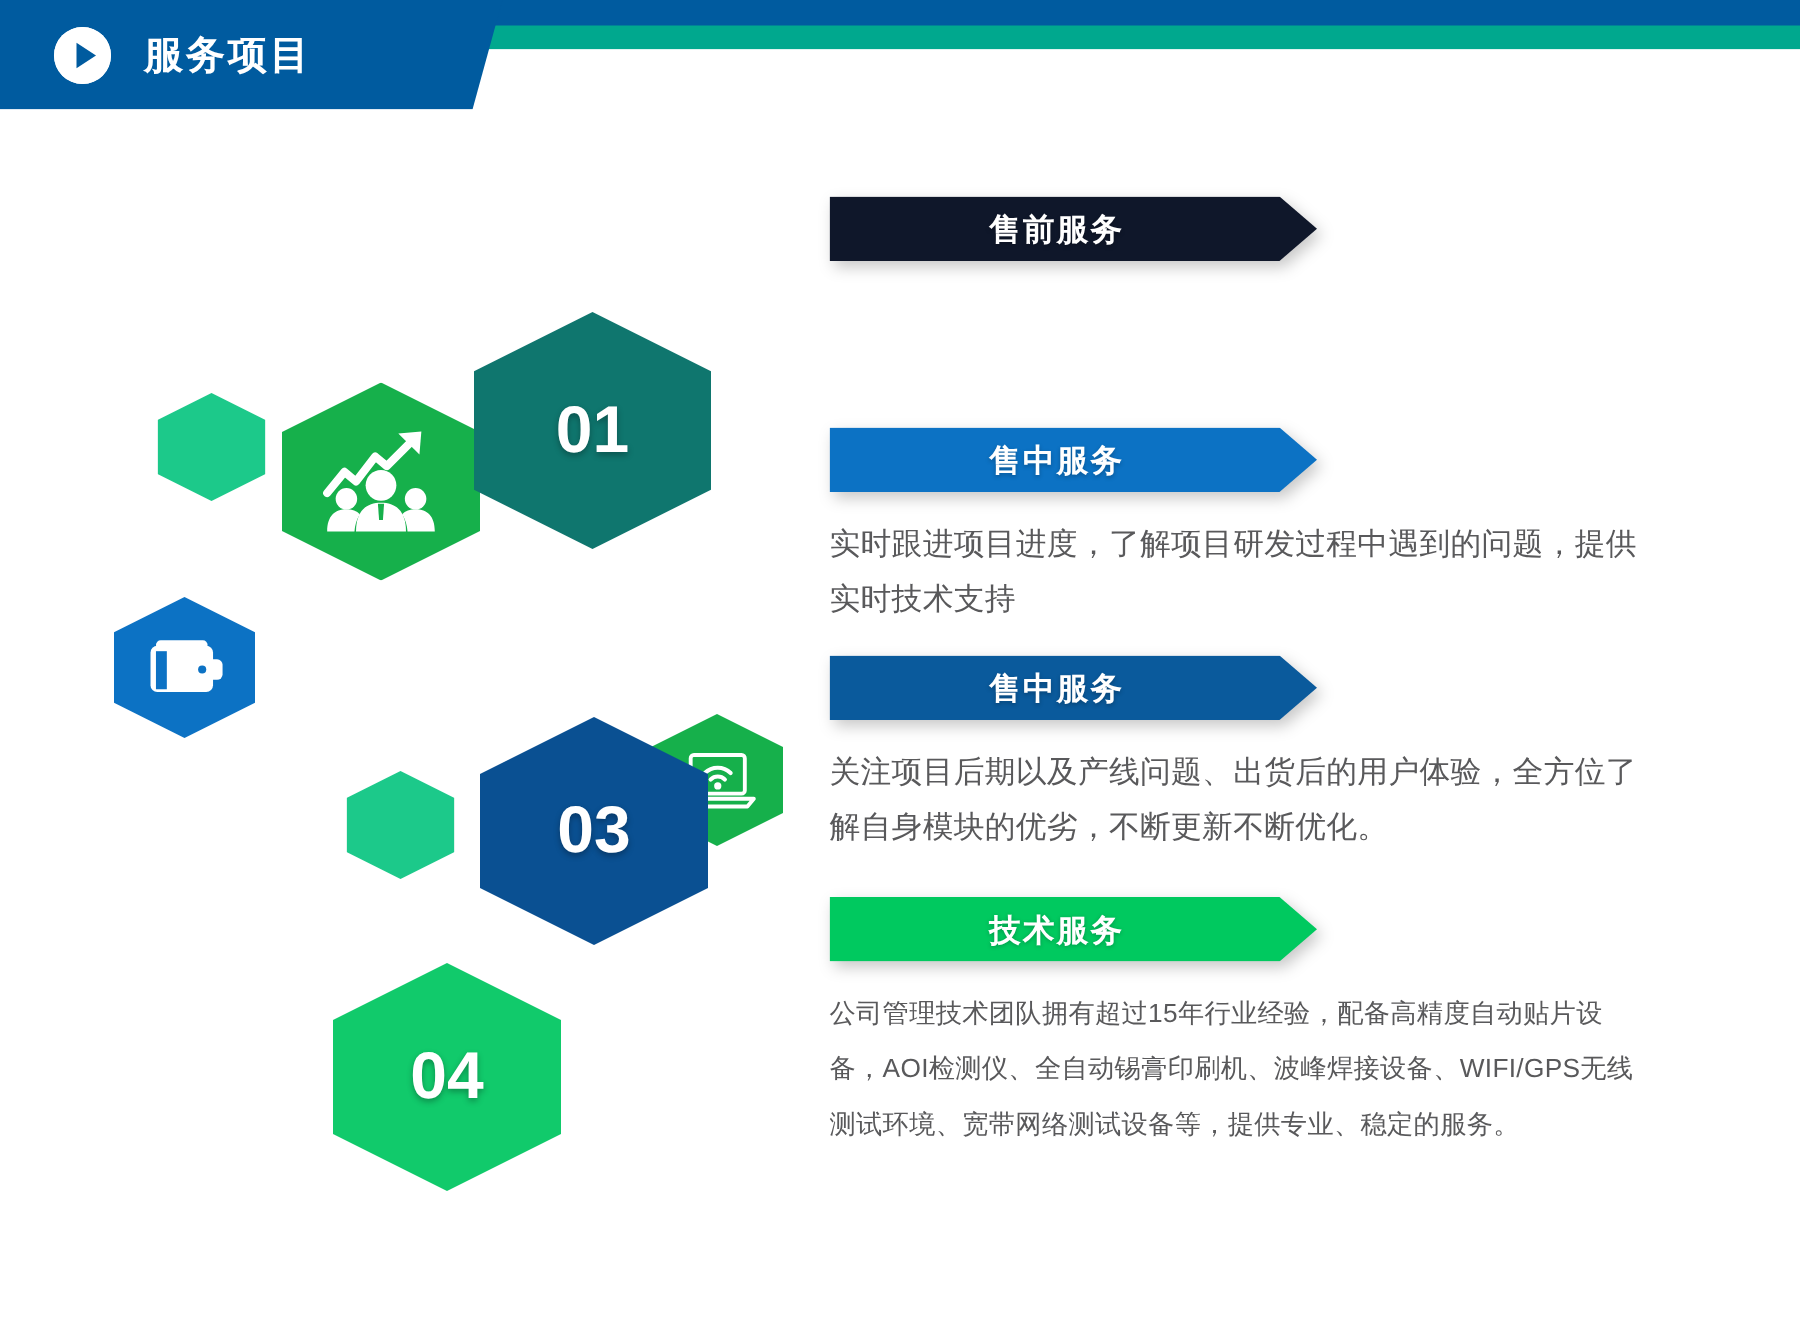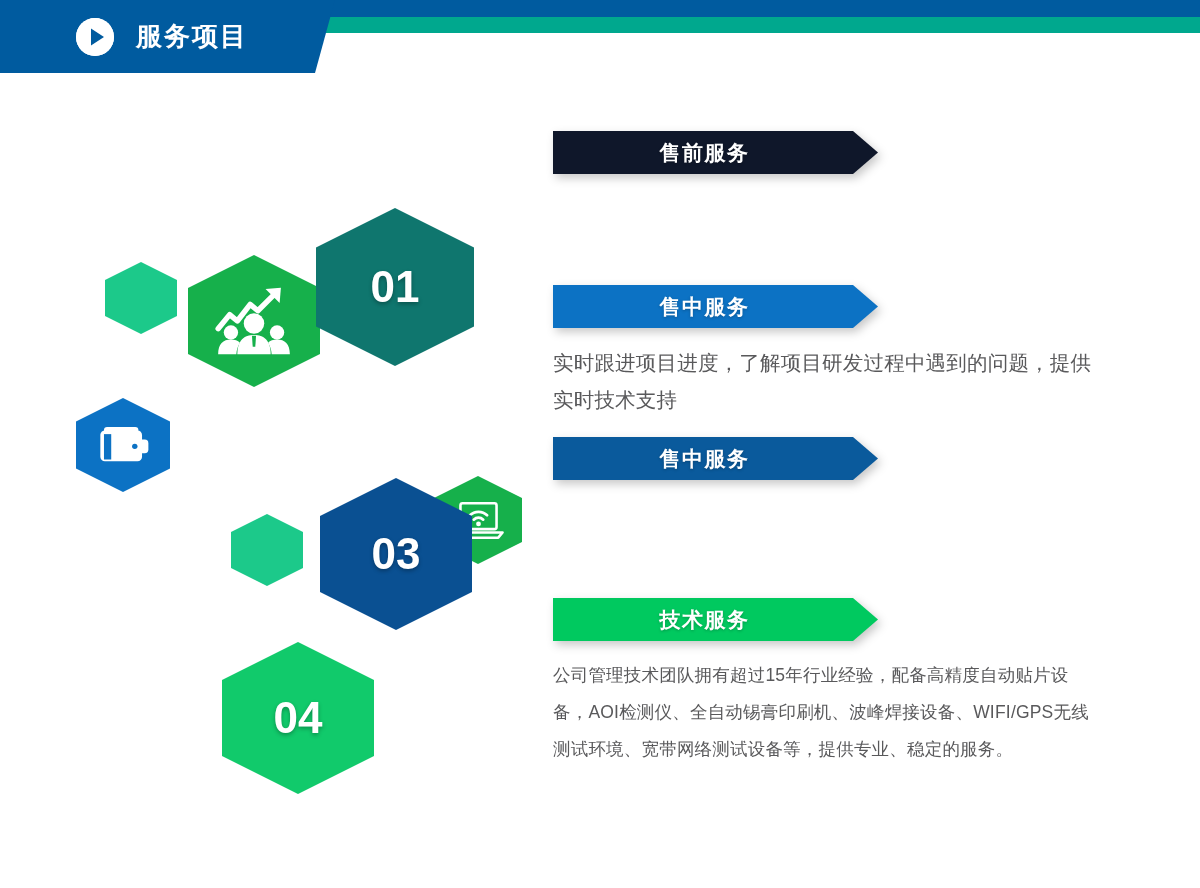--- a/index.html
+++ b/index.html
@@ -45,21 +45,21 @@
     height: 73px;
     background: #005b9f;
     clip-path: polygon(0 0, 335px 0, 315px 73px, 0 73px);
   }
   .header-inner {
     position: absolute;
     left: 0; top: 0;
     height: 73px;
     display: flex;
     align-items: center;
-    padding-left: 76px;
+    padding-left: 36px;
     gap: 22px;
   }
   .play-badge {
     width: 38px;
     height: 38px;
     border-radius: 50%;
     background: #ffffff;
     display: flex;
     align-items: center;
     justify-content: center;
@@ -233,20 +233,21 @@
         </div>
       </div>
       <p class="body-text" style="margin: 16px 0px 0px;">实时跟进项目进度，了解项目研发过程中遇到的问题，提供实时技术支持</p>
     </div>
     <div class="service-block" style="top: 437px;">
       <div class="banner-wrap">
         <div class="banner" style="background: rgb(10, 90, 156);">
           <span class="banner-label">售中服务</span>
         </div>
       </div>
+      <p class="body-text" style="margin: 16px 0px 0px;">关注项目后期以及产线问题、出货后的用户体验，全方位了解自身模块的优劣，不断更新不断优化。</p>
     </div>
     <div class="service-block" style="top: 598px;">
       <div class="banner-wrap">
         <div class="banner" style="background: rgb(0, 201, 95);">
           <span class="banner-label">技术服务</span>
         </div>
       </div>
       <p class="body-text small" style="margin: 16px 0px 0px;">公司管理技术团队拥有超过15年行业经验，配备高精度自动贴片设备，AOI检测仪、全自动锡膏印刷机、波峰焊接设备、WIFI/GPS无线测试环境、宽带网络测试设备等，提供专业、稳定的服务。</p>
     </div>
   </div>

